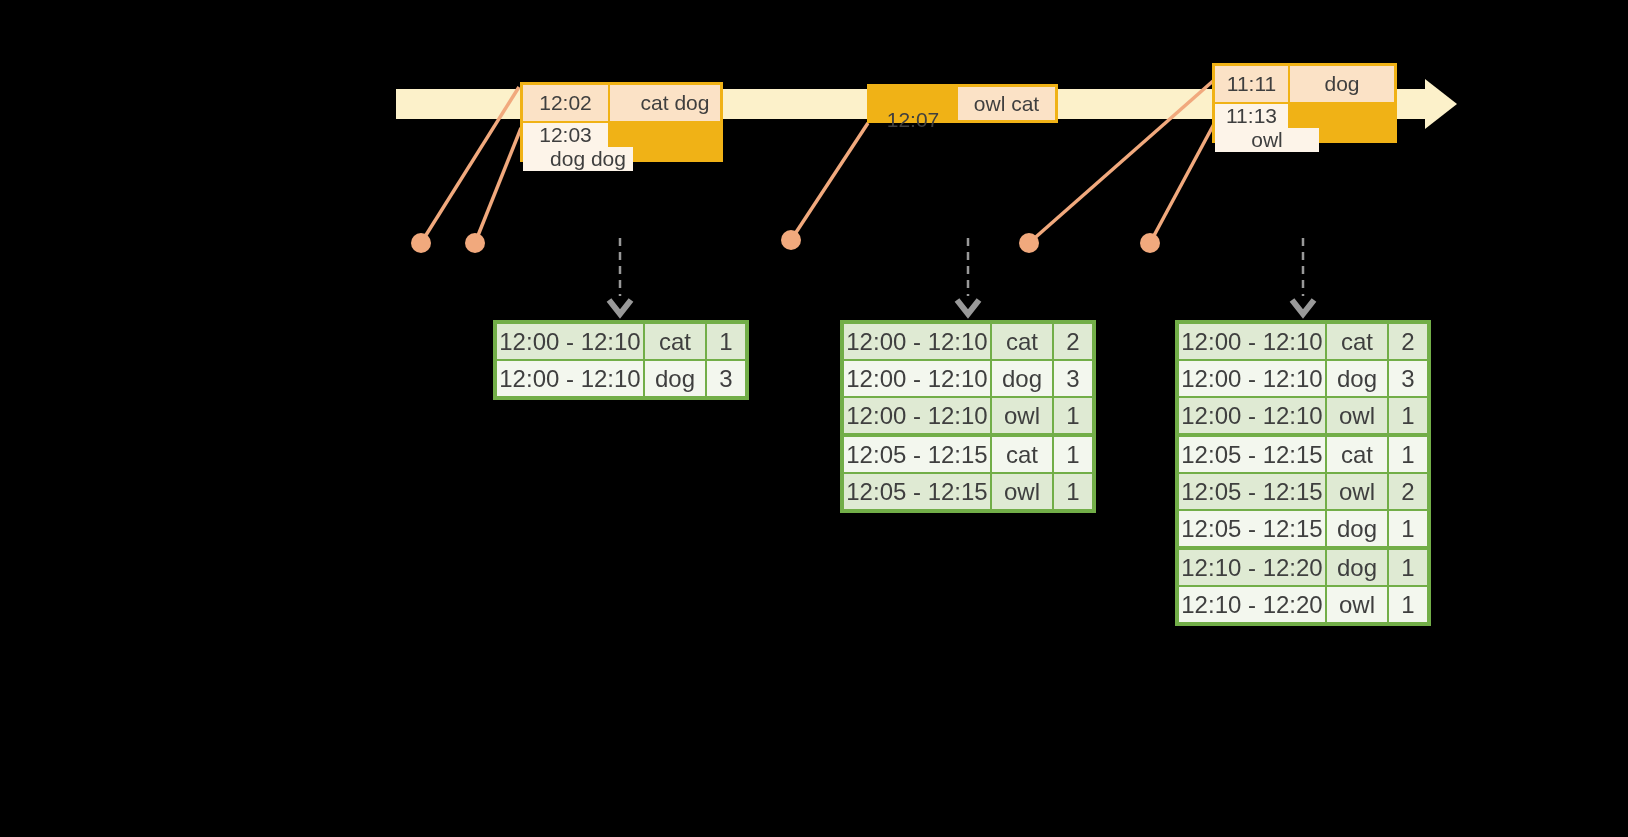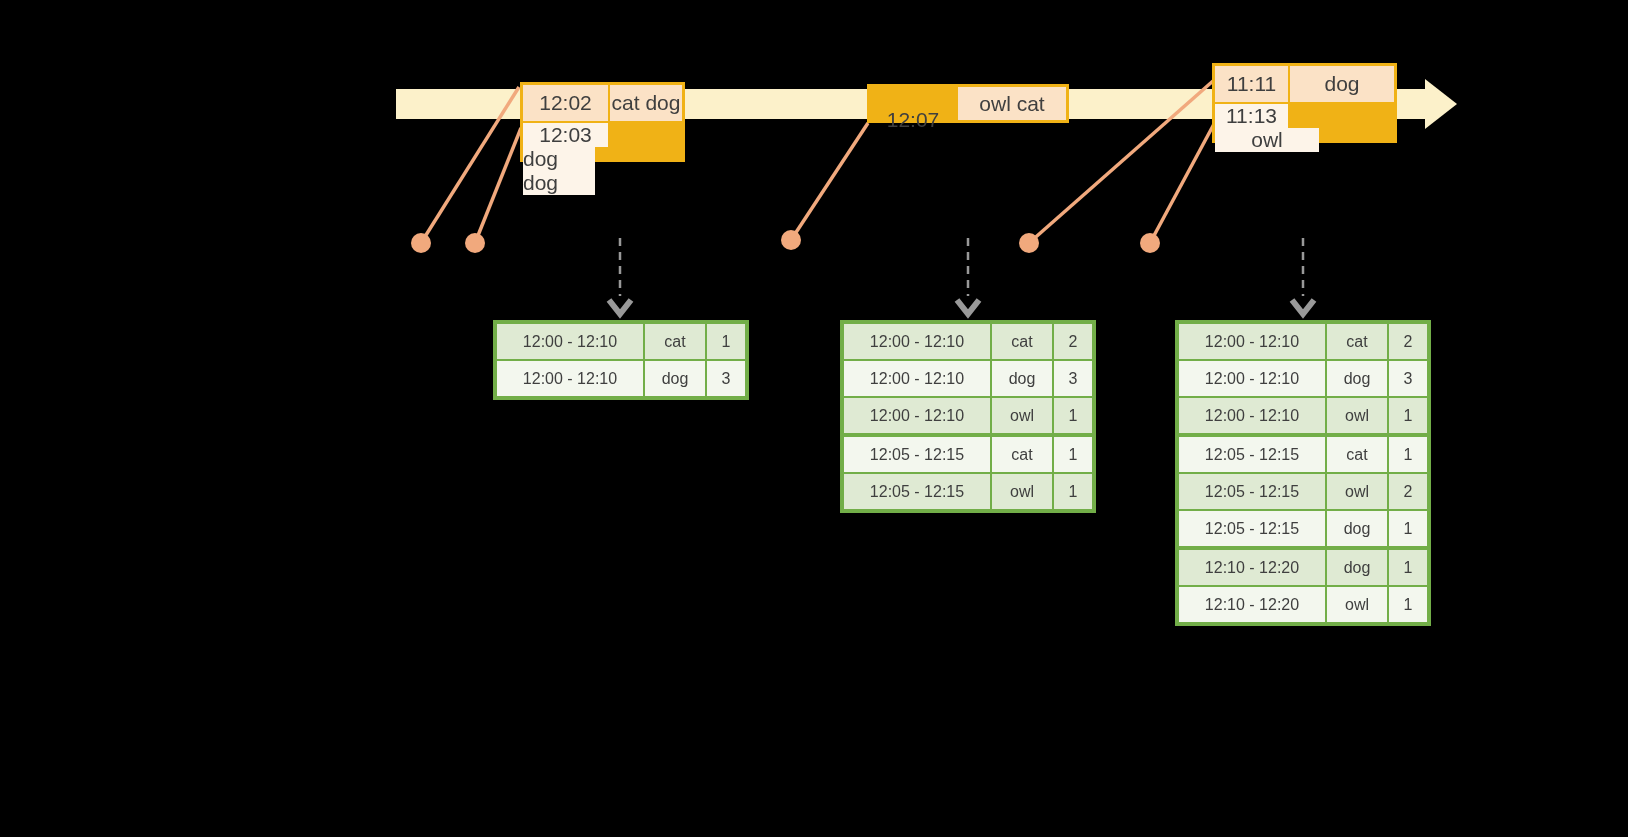--- a/index.html
+++ b/index.html
@@ -13,35 +13,35 @@
   
   .event-box{
     position:absolute;z-index:2;border:3px solid var(--event-border,#f0b216);
     box-sizing:border-box;background:var(--event-border,#f0b216);
   }
   .event-row{display:flex;height:36px;}
   .b2 .event-row{height:33px;}
   .event-row + .event-row{border-top:2px solid var(--event-border,#f0b216);flex-direction:column;}
   .ecell{display:flex;align-items:center;justify-content:center;font-size:21px;}
   .ecell.time{border-right:2px solid var(--event-border,#f0b216);}
-  .b1 .ecell.time{width:85px;} .b1 .ecell.words{width:72px;}
-  .b2 .ecell.time{width:86px;margin-top:33px;} .b2 .ecell.words{width:108px;}
+  .b1 .ecell.time{width:85px;} .b1 .ecell.words{width:90px;padding-left:20px;}
+  .b2 .ecell.time{width:86px;margin-top:33px;} .b2 .ecell.words{width:97px;}
   .b3 .ecell.time{width:73px;} .b3 .ecell.words{width:104px;}
   .event-box .row-dark  .ecell{background:var(--event-fill-dark,#fbe2c6);}
   .event-box .row-light .ecell{background:var(--event-fill-light,#fdf4e9);}
 
   
   .rtable{
     position:absolute;z-index:2;border:4px solid var(--table-border,#72ae48);
     box-sizing:border-box;background:var(--table-border,#72ae48);
   }
   .trow{display:flex;height:35px;}
   .trow + .trow{border-top:2px solid var(--table-border,#72ae48);}
   .trow.group-start{border-top:4px solid var(--table-border,#72ae48);}
-  .tcell{display:flex;align-items:center;justify-content:center;font-size:16px;}
+  .tcell{display:flex;align-items:center;justify-content:center;font-size:24px;}
   .tcell.window{width:146px;border-right:2px solid var(--table-border,#72ae48);}
   .tcell.word{width:60px;border-right:2px solid var(--table-border,#72ae48);}
   .tcell.count{width:38px;}
   .rtable .row-dark  .tcell{background:var(--row-fill-dark,#dfead3);}
   .rtable .row-light .tcell{background:var(--row-fill-light,#f3f7ee);}
 </style>
 </head>
 <body>
 
 <div class="canvas">

